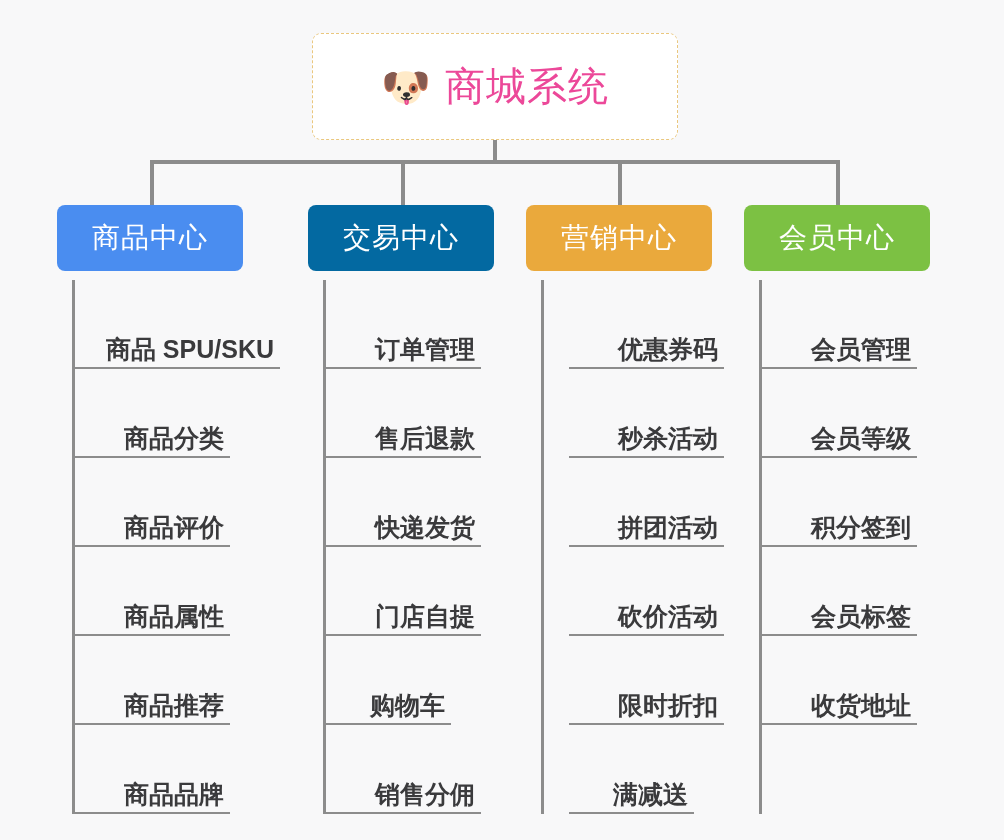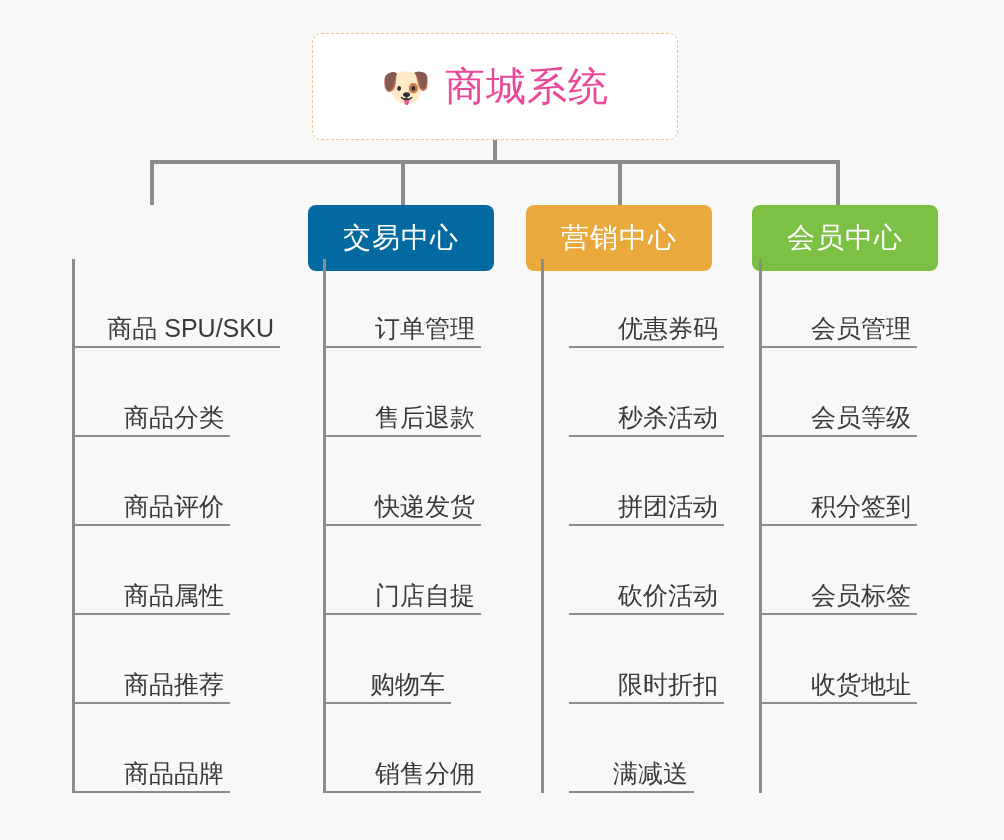--- a/index.html
+++ b/index.html
@@ -87,26 +87,27 @@
     align-items: center;
     justify-content: center;
     color: #ffffff;
     font-size: 28px;
     letter-spacing: 1px;
     white-space: nowrap;
   }
   .cat-0 { left: 57px;  width: 186px; background: #4a8df0; }
   .cat-1 { left: 308px; width: 186px; background: #0369a1; }
   .cat-2 { left: 526px; width: 186px; background: #eaa93c; }
-  .cat-3 { left: 744px; width: 186px; background: #7cc143; margin-left: 8px; }
+  .cat-3 { left: 744px; width: 186px; background: #7cc143; }
 
   
   .leaf-column {
     position: absolute;
-    top: 259px;
+    top: 280px;
+    font-weight: bold;
   }
   .col-0 { left: 72px; }
   .col-1 { left: 323px; }
   .col-2 { left: 541px; padding-left: 25px; }
   .col-3 { left: 759px; }
 
   .leaf-trunk {
     position: absolute;
     left: 0;
     top: 0;
@@ -147,20 +148,23 @@
     <span class="root-title">商城系统</span>
   </div>
 
   <div class="conn conn-v-root"></div>
   <div class="conn conn-h-bus"></div>
   <div class="conn conn-drop conn-drop-1"></div>
   <div class="conn conn-drop conn-drop-2"></div>
   <div class="conn conn-drop conn-drop-3"></div>
   <div class="conn conn-drop conn-drop-4"></div>
 
+  <div class="category cat-0">
+    <span>商品中心</span>
+  </div>
   <div class="category cat-1">
     <span>交易中心</span>
   </div>
   <div class="category cat-2">
     <span>营销中心</span>
   </div>
   <div class="category cat-3">
     <span>会员中心</span>
   </div>
 

